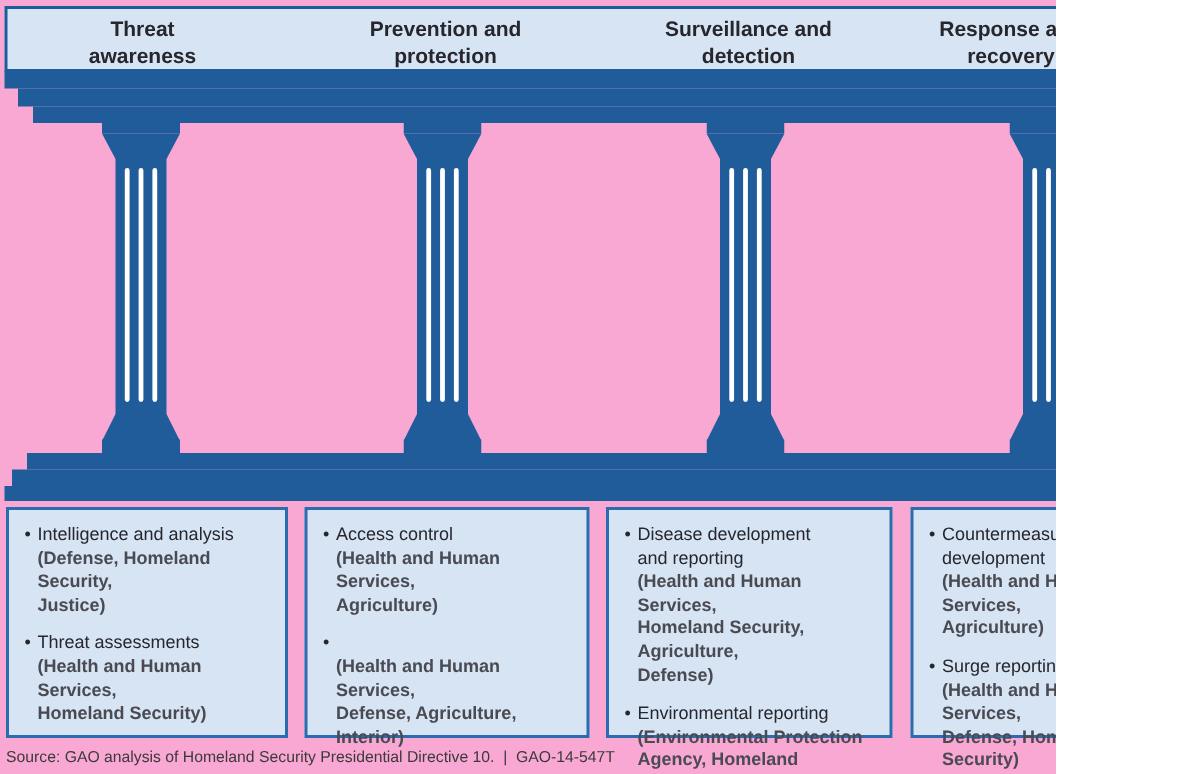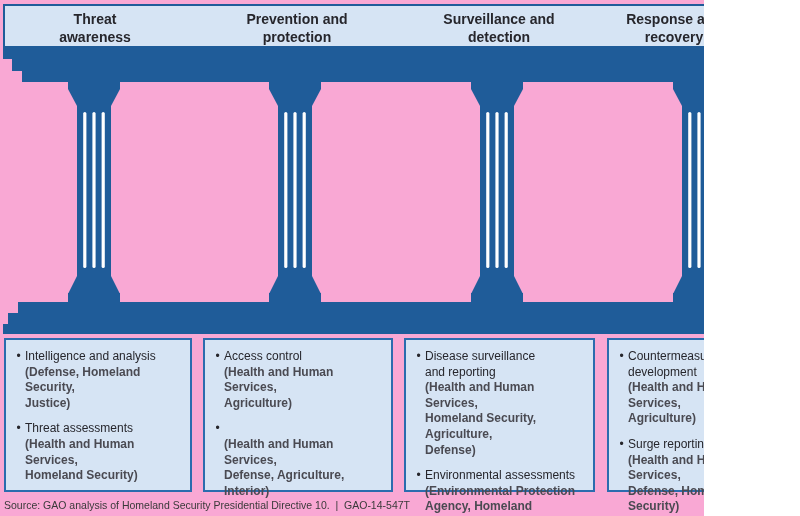--- a/index.html
+++ b/index.html
@@ -169,29 +169,29 @@
       <span class="bullet">•</span>
       <span><br>
       <span class="item-agencies">(Health and Human Services,
 Defense, Agriculture, Interior)</span></span>
     </div>
   </div>
 
   <div class="box box-3">
     <div class="item">
       <span class="bullet">•</span>
-      <span><span class="item-name">Disease surveillance
+      <span><span class="item-name">Disease development
 and reporting</span><br>
       <span class="item-agencies">(Health and Human Services,
 Homeland Security, Agriculture,
 Defense)</span></span>
     </div>
     <div class="item">
       <span class="bullet">•</span>
-      <span><span class="item-name">Environmental assessments</span><br>
+      <span><span class="item-name">Environmental reporting</span><br>
       <span class="item-agencies">(Environmental Protection
 Agency, Homeland Security,
 Defense)</span></span>
     </div>
   </div>
 
   <div class="box box-4">
     <div class="item">
       <span class="bullet">•</span>
       <span><span class="item-name">Countermeasure

